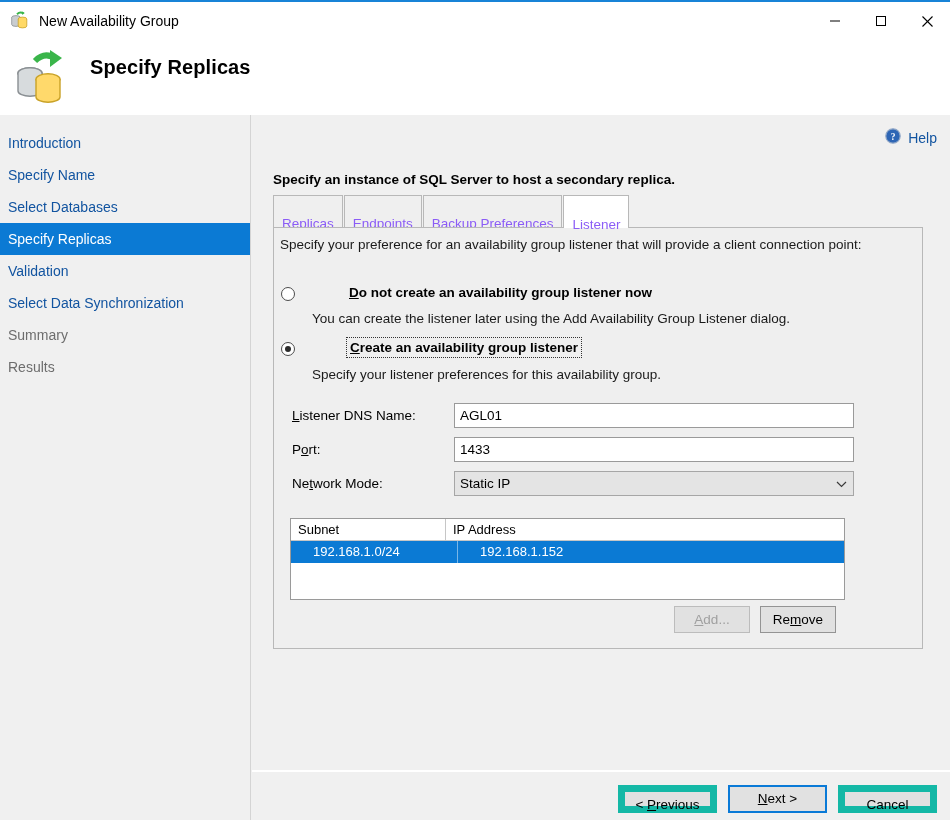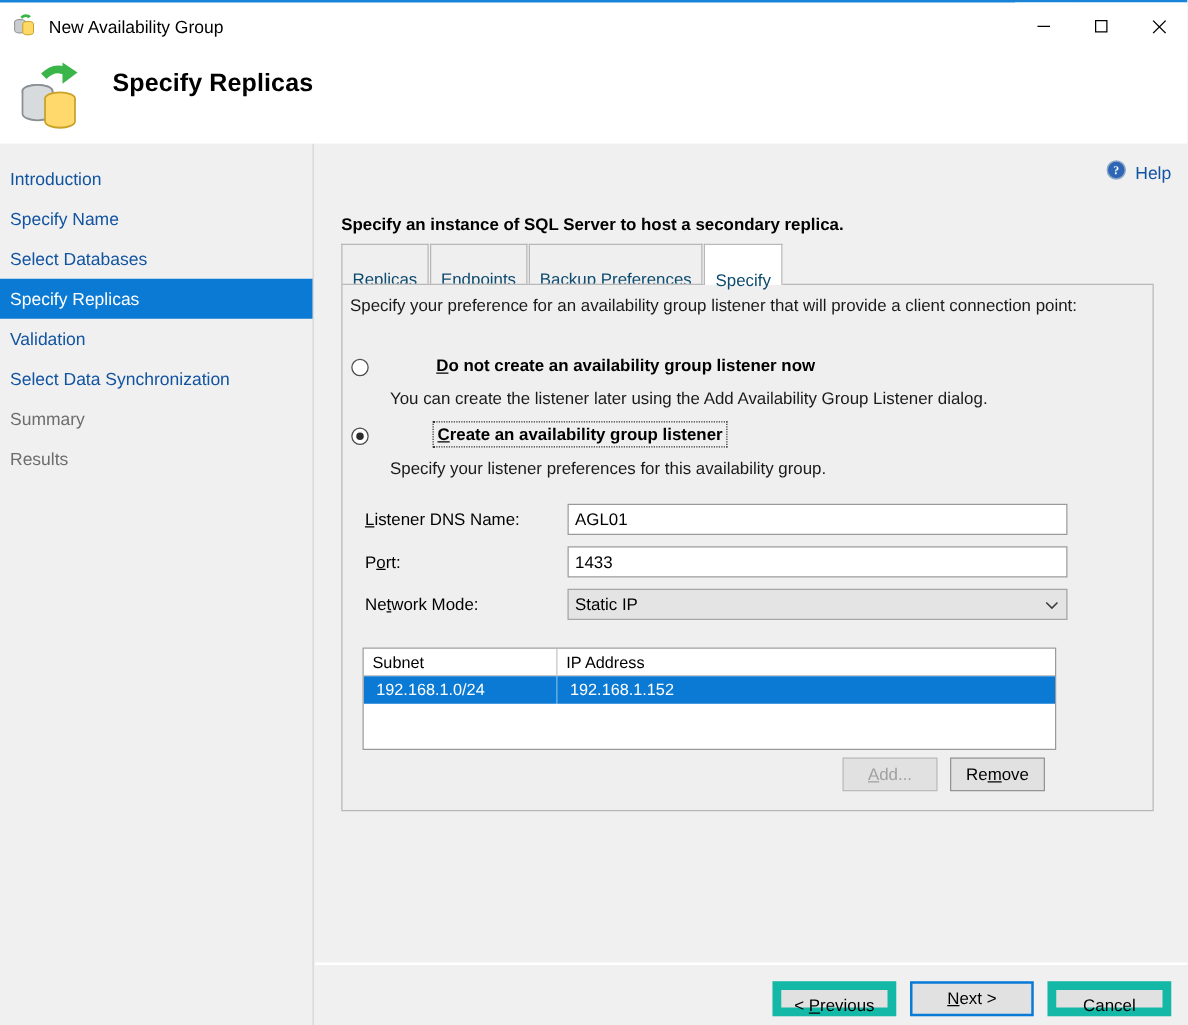--- a/index.html
+++ b/index.html
@@ -80,21 +80,21 @@
     display:flex; align-items:flex-end;
   }
   .tab {
     height:24px; line-height:23px;
     padding:16px 8px;
     font-size:13.5px;
     background:#efefef;
     border:1px solid #b8b8b8;
     border-bottom:none;
     margin-right:1px;
-    color:#0c4a6e;
+    color:#8b5cf6;
     position:relative;
   }
   .tab.active {
     background:#ffffff;
     height:26px; line-height:25px;
     border-color:#b8b8b8;
     z-index:3;
   }
   #tabpanel {
     position:absolute; left:21px; top:112px; width:650px; height:422px;
@@ -155,21 +155,21 @@
   }
   .grid-header { display:flex; height:22px; background:#ffffff; border-bottom:1px solid #c6c6c6; }
   .gh {
     line-height:21px; font-size:13px; padding-left:7px; color:#000;
     border-right:1px solid #c6c6c6;
   }
   .gh.c1 { width:155px; }
   .gh.c2 { flex:1; border-right:none; }
   .grid-row { display:flex; height:22px; }
   .grid-row.selected { background:#0b7ad4; color:#ffffff; }
-  .gc { line-height:21px; font-size:13px; padding-left:10px; border-right:1px solid rgba(255,255,255,.45); }
+  .gc { line-height:21px; font-size:13px; padding-left:10px; border-right:1px solid rgba(255,255,255,.45);margin-left:12px; }
   .gc.c1 { width:155px; }
   .gc.c2 { flex:1; border-right:none; }
 
   
   #gridbtns { position:absolute; left:400px; top:378px; width:172px; display:flex; gap:10px; }
   .gbtn {
     width:76px; height:27px; line-height:25px; text-align:center;
     font-size:13.5px; background:#e1e1e1; border:1px solid #949494; color:#000;
   }
   .gbtn.disabled { color:#a0a0a0; border-color:#bcbcbc; }
@@ -264,21 +264,21 @@
     </span>
     <span id="help-label">Help</span>
   </div>
 
   <div id="instruction">Specify an instance of SQL Server to host a secondary replica.</div>
 
   <div id="tabstrip">
     <div class="tab">Replicas</div>
     <div class="tab">Endpoints</div>
     <div class="tab">Backup Preferences</div>
-    <div class="tab active">Specify</div>
+    <div class="tab active">Listener</div>
   </div>
 
   <div id="tabpanel">
 
     <div id="preftext">Specify your preference for an availability group listener that will provide a client connection point:</div>
 
     <div class="radio-row" style="top:57px;">
       <span class="radio"></span>
       <span class="radio-label"><u>D</u><span>o not create an availability group listener now</span></span>
     </div>

